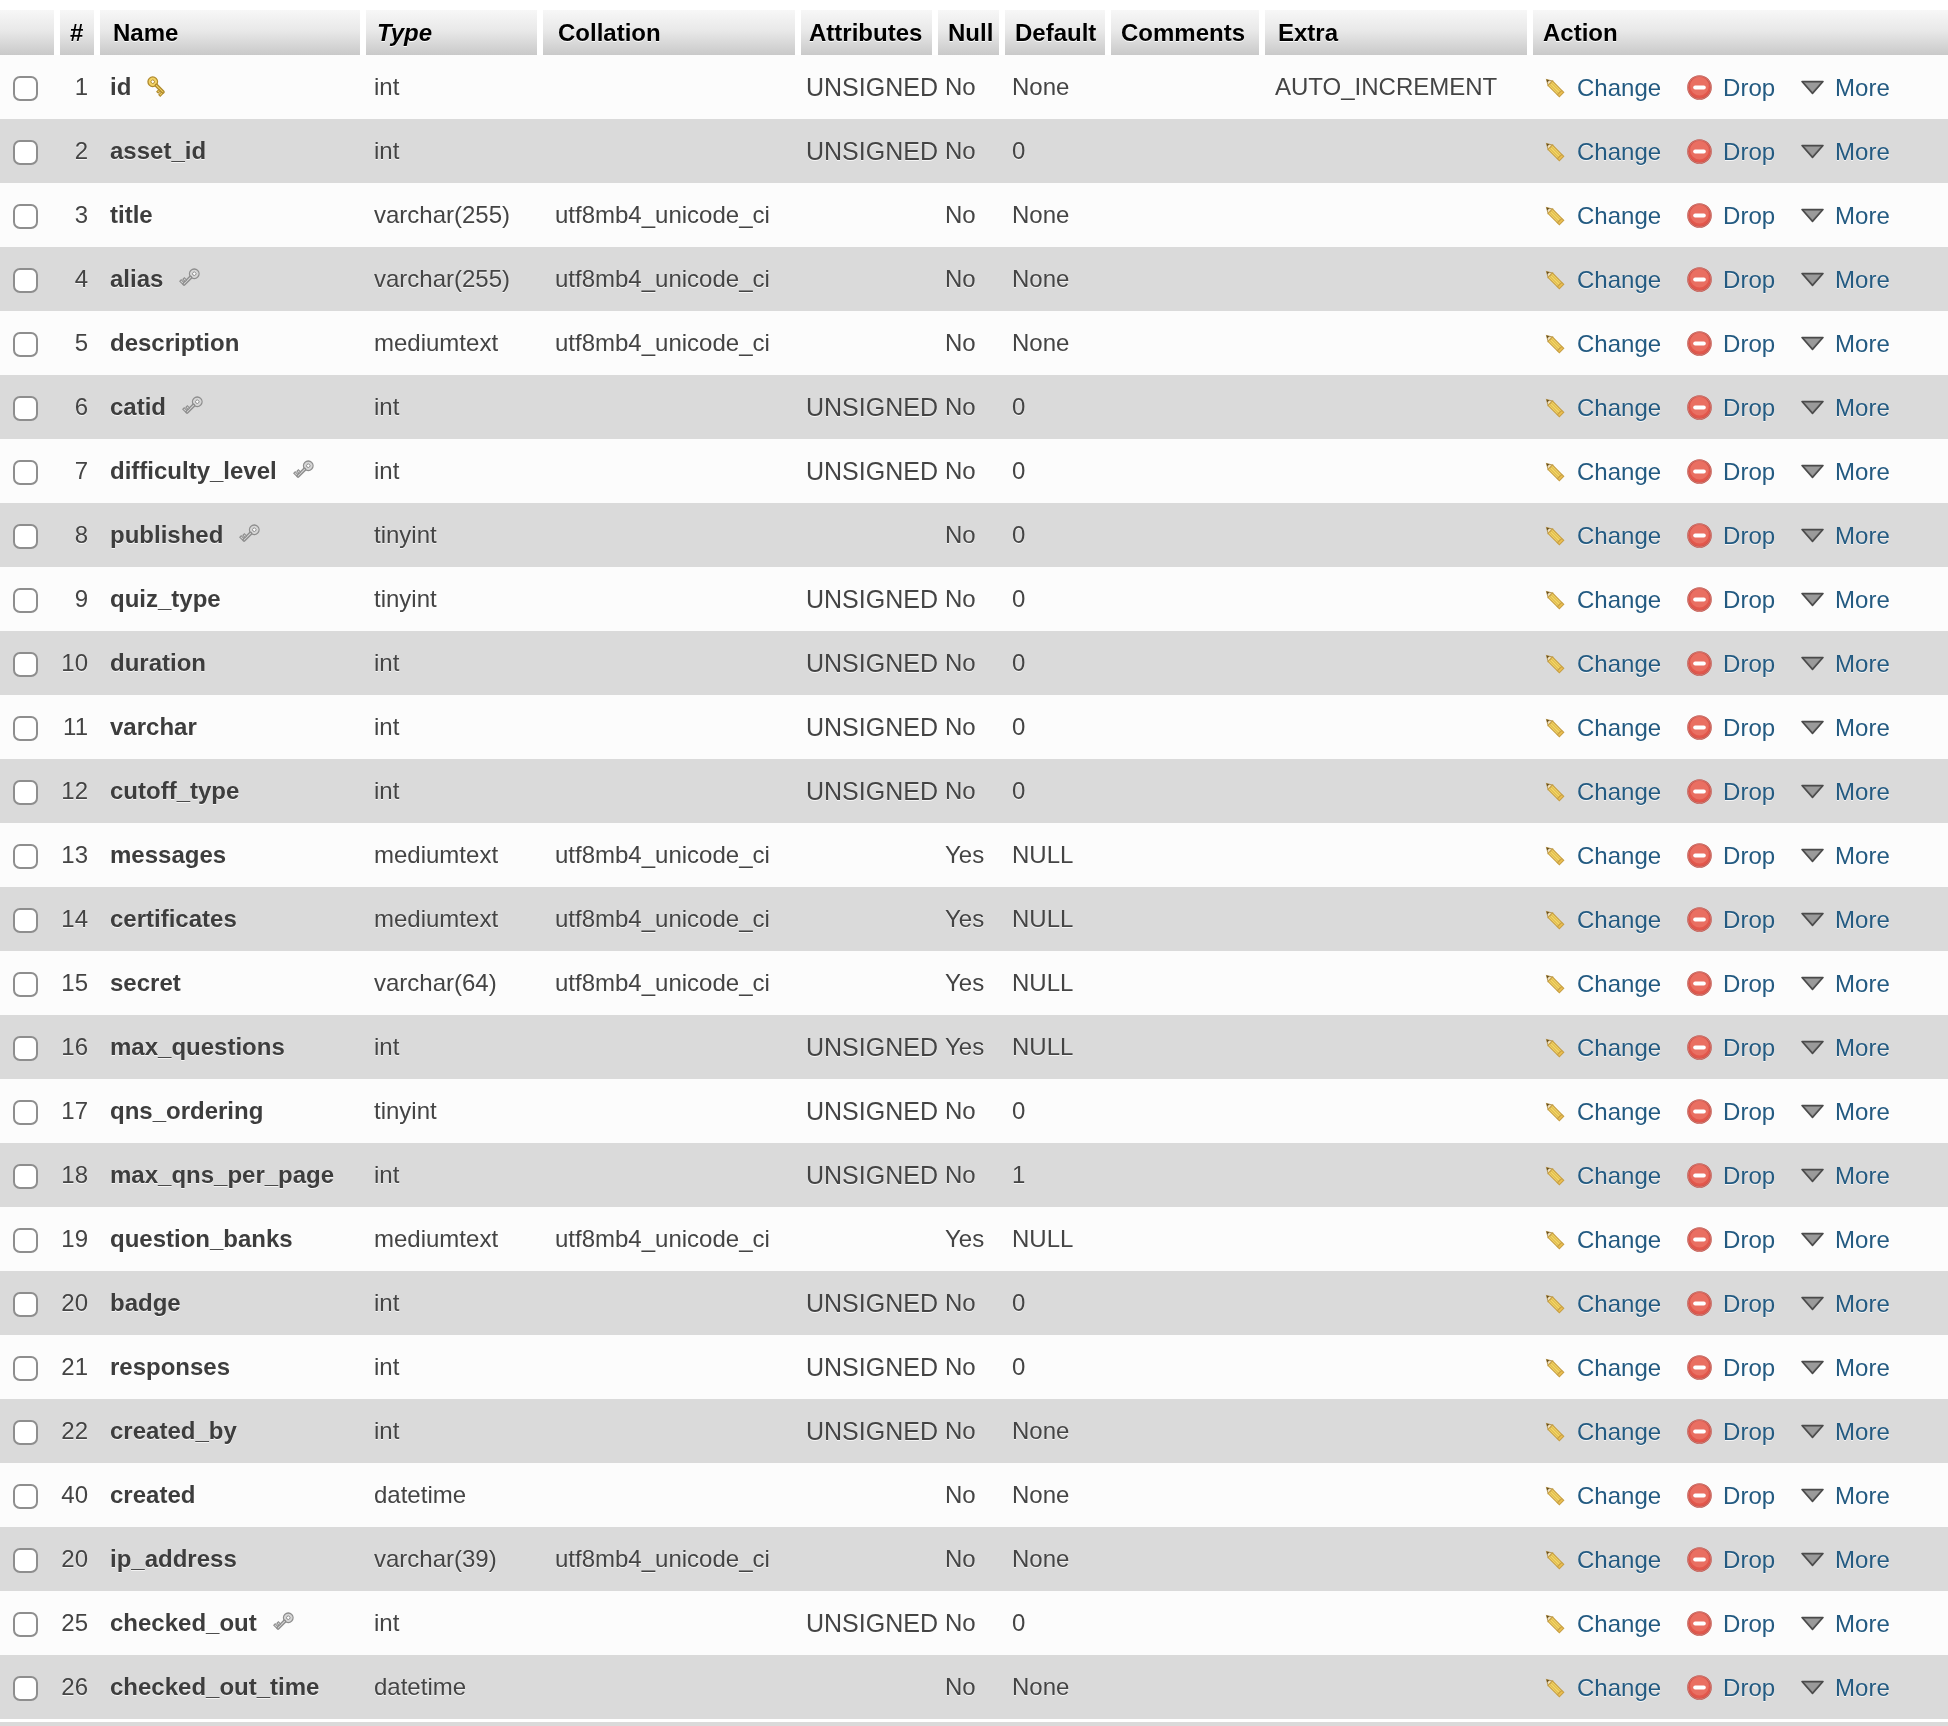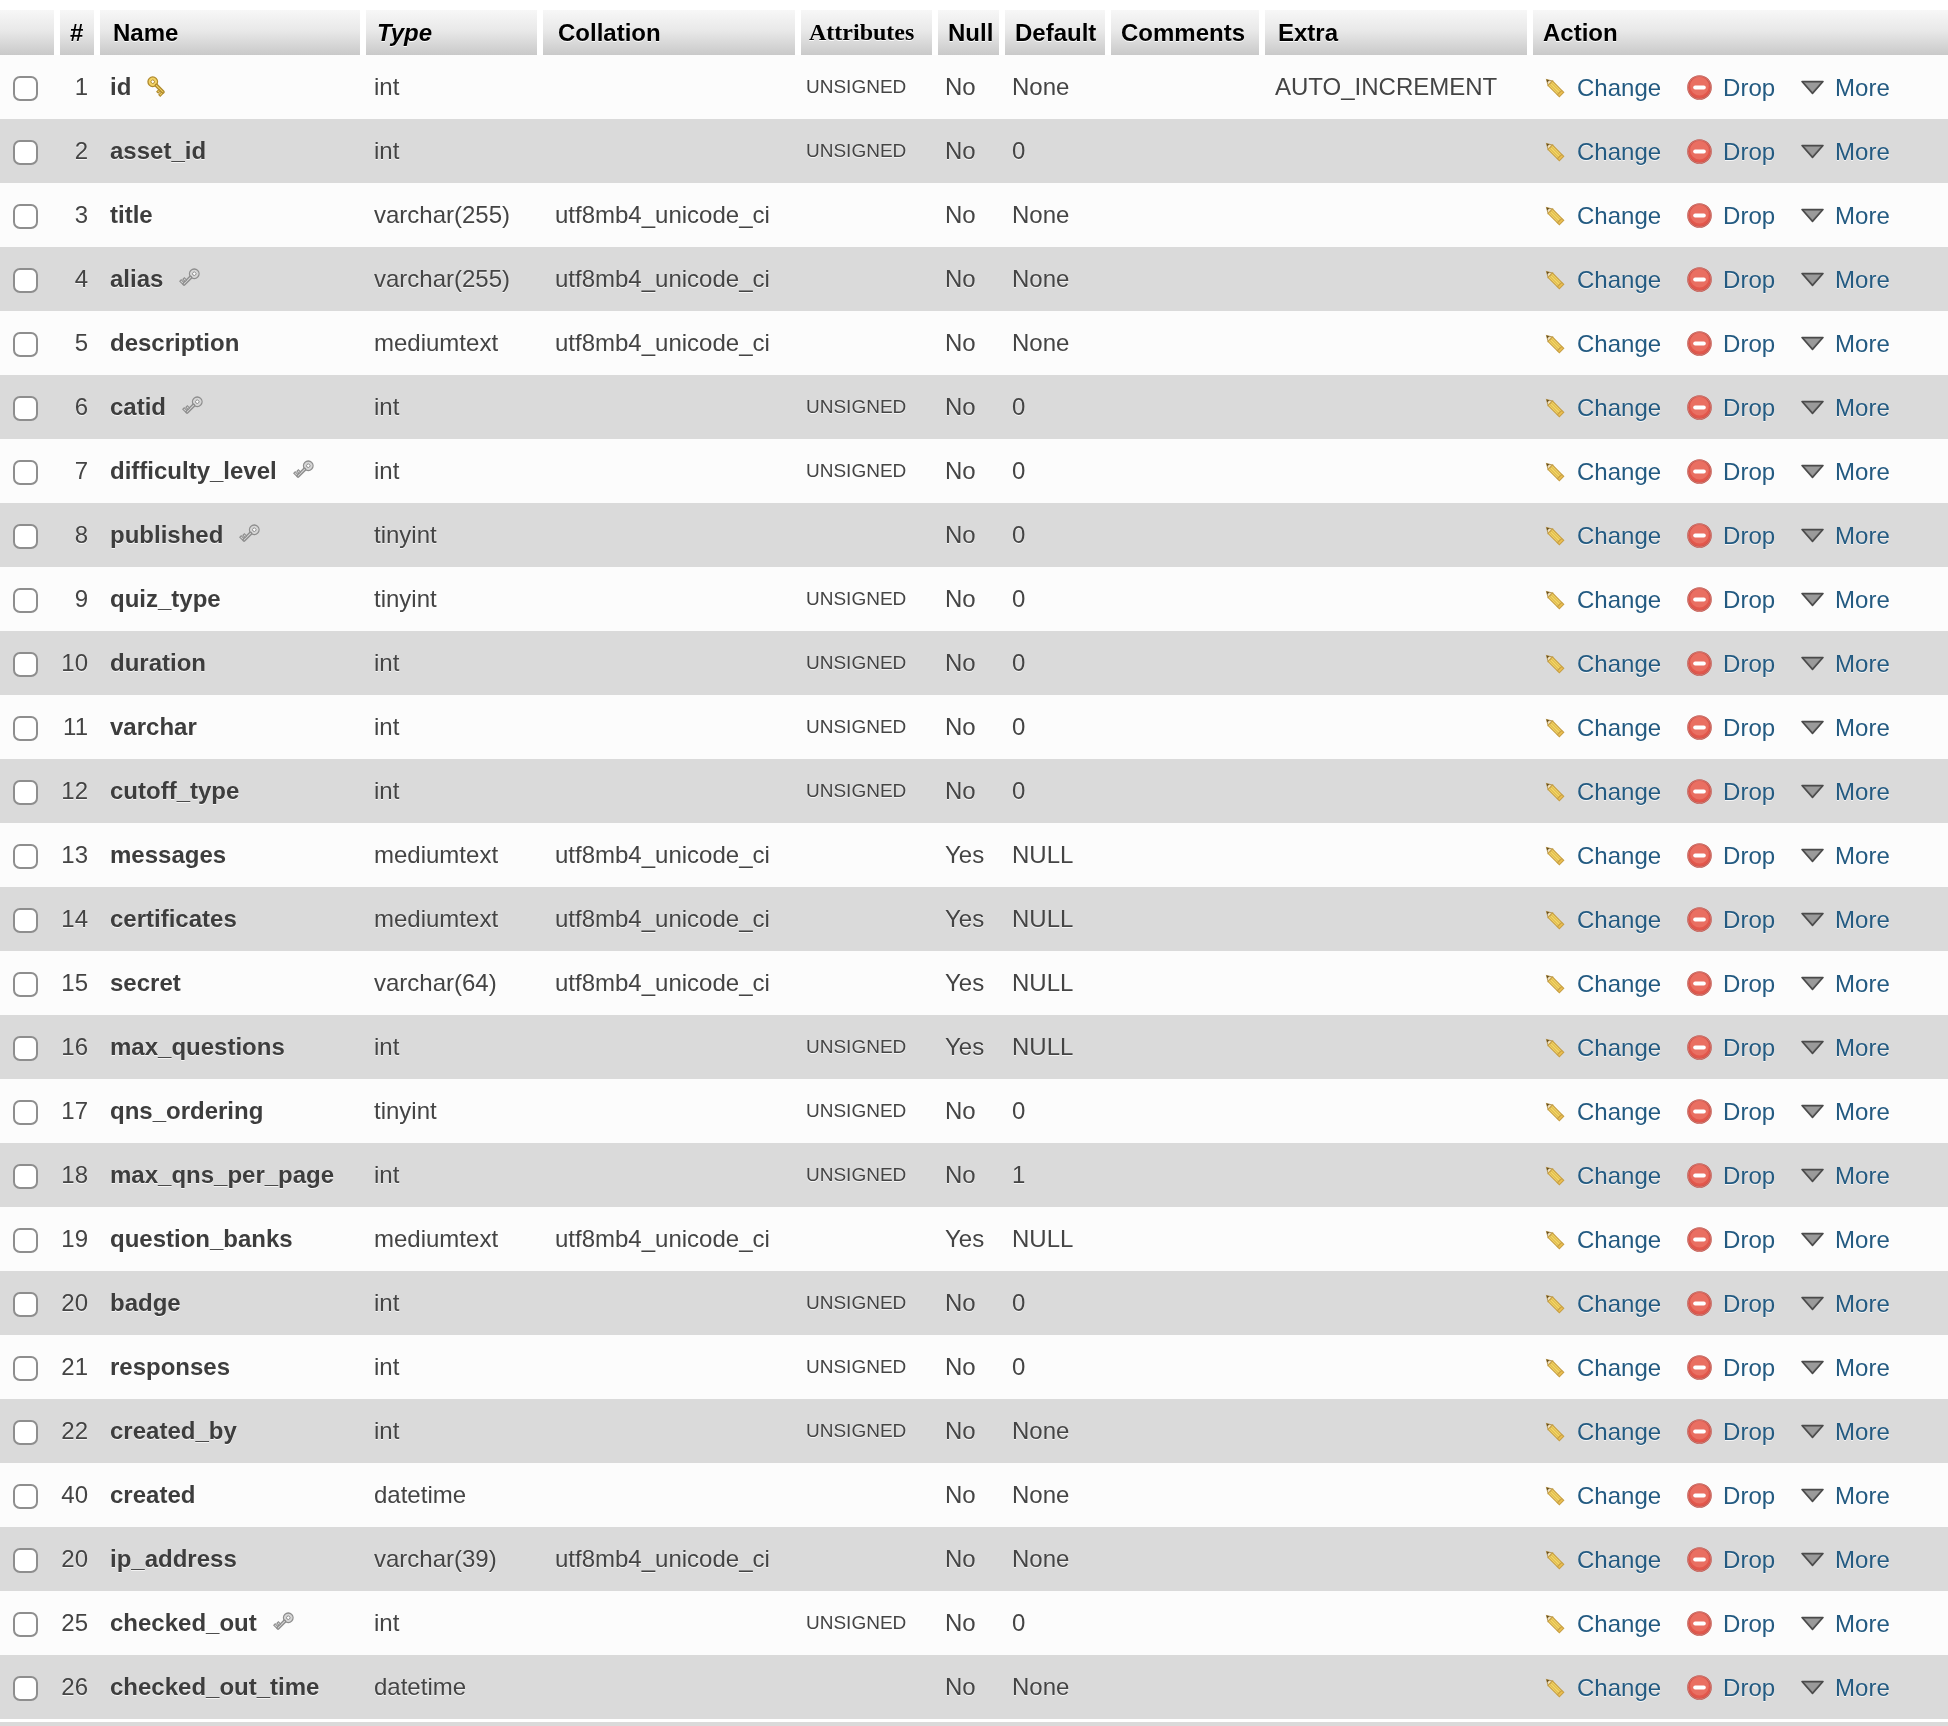--- a/index.html
+++ b/index.html
@@ -19,39 +19,39 @@
     text-align:left;font-weight:bold;font-size:24px;color:#000;
     padding:0 0 0 12px;border-right:6px solid #ffffff;
     text-shadow:0 1px 0 rgba(255,255,255,.9);white-space:nowrap;overflow:hidden;
   }
   thead th:last-child{border-right:none;}
   thead th.h-cb{padding-left:0;}
   thead th.h-num{padding-left:10px;}
   thead th.h-name{padding-left:13px;}
   thead th.h-type{padding-left:11px;font-style:italic;}
   thead th.h-coll{padding-left:15px;}
-  thead th.h-attr{padding-left:8px;font-family:Liberation Serif, serif;}
+  thead th.h-attr{padding-left:8px;}
   thead th.h-null{padding-left:10px;}
   thead th.h-def{padding-left:10px;}
   thead th.h-com{padding-left:10px;}
   thead th.h-extra{padding-left:13px;}
   thead th.h-action{padding-left:10px;}
   tbody tr.odd{background:var(--row-odd);}
   tbody tr.even{background:var(--row-even);}
   tbody td{
     height:64px;box-sizing:border-box;vertical-align:middle;
     padding:0 0 0 12px;white-space:nowrap;
     text-shadow:0 1px 0 rgba(255,255,255,.75);
   }
   td.c-cb{padding-left:13px;}
   td.c-num{text-align:right;padding-left:0;padding-right:9px;color:var(--text);}
   td.c-name{font-weight:bold;color:var(--name);padding-left:13px;margin-top:18px;}
   td.c-type{padding-left:11px;}
   td.c-coll{padding-left:15px;}
-  td.c-attr{font-size:19px;padding-left:8px;}
+  td.c-attr{font-size:25px;padding-left:8px;}
   td.c-null{padding-left:10px;}
   td.c-def{padding-left:10px;}
   td.c-extra{padding-left:13px;}
   td.c-action{padding-left:10px;}
   .ital{margin-top:9px;}
   .checkbox{
     display:inline-block;width:21px;height:21px;background:#ffffff;
     border:2.5px solid #8e8e8e;border-radius:7px;vertical-align:middle;cursor:pointer;
   }
   .keyicon{vertical-align:middle;margin-left:12px;margin-top:-4px;}

